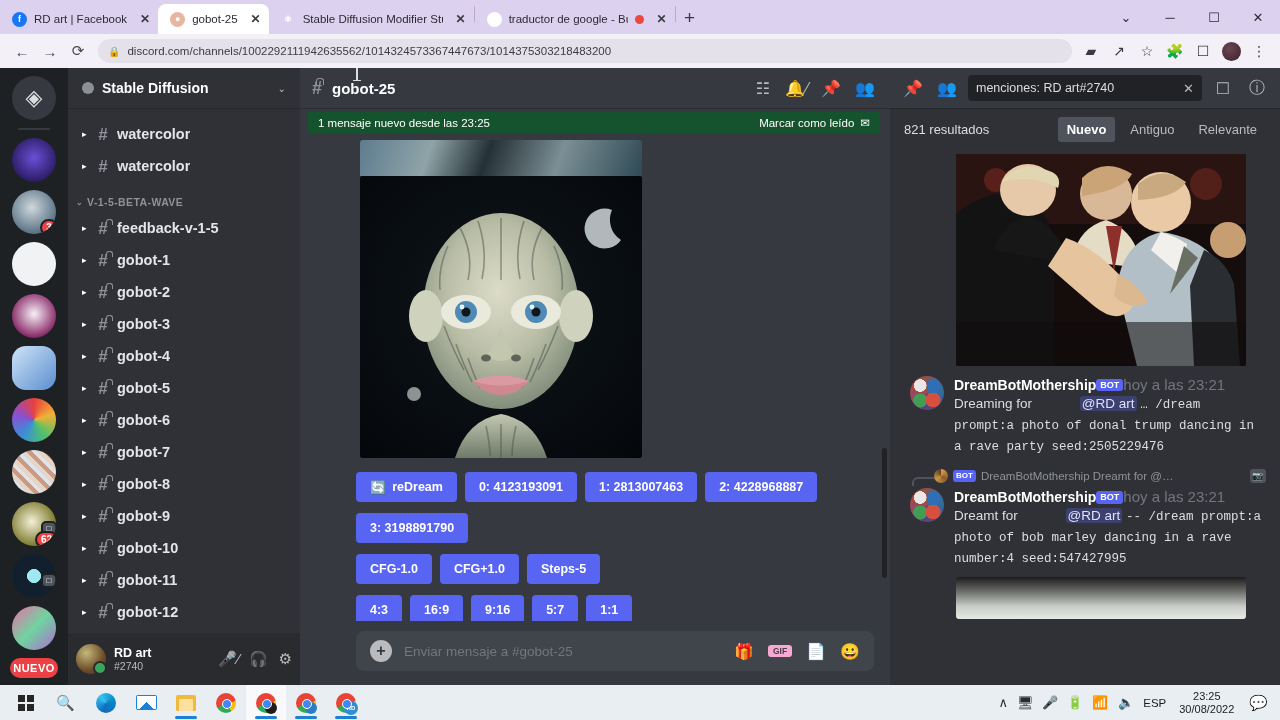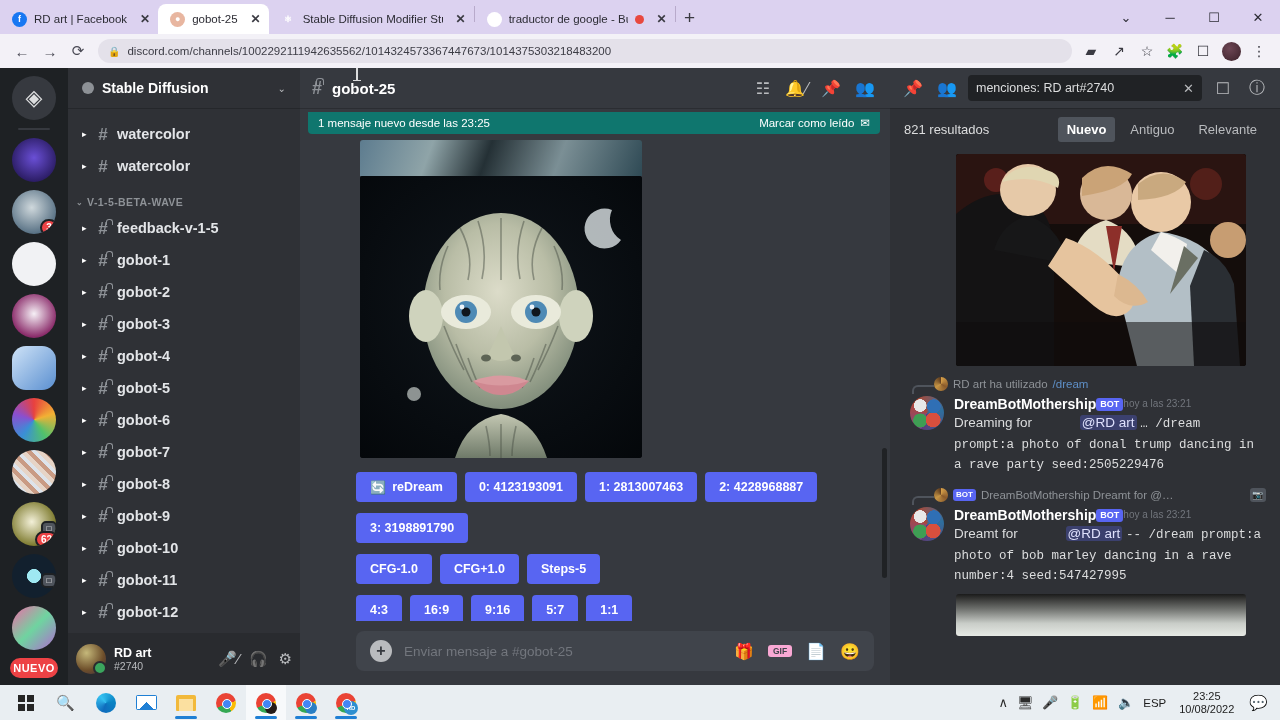--- a/index.html
+++ b/index.html
@@ -202,21 +202,21 @@
     content: ""; position: absolute; right: -2px; top: 0;
     width: 6px; height: 6px; border: 1.5px solid #8e9297; border-bottom: none;
     border-radius: 3px 3px 0 0;
   }
   .chat-title { color: #fff; font-size: 15px; font-weight: bold; }
   .chat-header-spacer { flex: 1 1 auto; }
   .hdr-icon { color: #b9bbbe; font-size: 16px; width: 26px; text-align: center; }
 
   .newmsg-banner {
     position: absolute; left: 8px; right: 10px; top: 44px; height: 22px;
-    background: #0f766e; border-radius: 0 0 4px 4px;
+    background: #14532d; border-radius: 0 0 4px 4px;
     display: flex; align-items: center; padding: 0 10px; z-index: 4;
     color: #fff; font-size: 11.5px; justify-content: space-between;
   }
   .newmsg-banner .spacer { flex: 1 1 auto; }
   .newmsg-right { display: flex; align-items: center; gap: 6px; font-size: 11.5px; }
 
   .chat-scroll {
     flex: 1 1 auto; overflow: hidden; position: relative;
     padding: 32px 16px 0 56px;
   }
@@ -338,21 +338,21 @@
       radial-gradient(circle at 30% 72%, #3f9e54 0 20%, transparent 21%),
       conic-gradient(from 200deg, #7a4b8c, #b5462f, #2e6f9e, #5c3f7a);
   }
   .msg-body { flex: 1 1 auto; min-width: 0; }
   .msg-head { display: flex; align-items: center; line-height: 1.2; }
   .msg-author { color: #fff; font-size: 14px; font-weight: bold; }
   .msg-bot {
     background: #5865f2; color: #fff; font-size: 9px; font-weight: bold;
     border-radius: 3px; padding: 1px 4px;
   }
-  .msg-time { color: #72767d; font-size: 10px; }
+  .msg-time { color: #72767d; font-size: 15px; }
   .msg-text {
     color: #dcddde; font-size: 13.5px; line-height: 1.42; margin-top: 2px;
     word-break: break-word;
   }
   .msg-text .mono { font-family: "Liberation Mono", monospace; font-size: 12.5px; }
   .mention {
     background: rgba(88,101,242,.3); color: #dee0fc; border-radius: 3px;
     padding: 0 2px;
     margin-left: 44px;
   }
@@ -793,26 +793,20 @@
             <path d="M228 92l-14 48 28-36z" fill="#6a6f63"></path>
             <path d="M110 84q30 10 58 42 16 18 6 30-14 14-36-4-26-22-46-40z" fill="#e6c49e"></path>
             <path d="M162 120q20 10 30 28-18 10-34-6z" fill="#dcb890"></path>
             <path d="M248 96q22 10 30 34l6 82h-46l-4-80z" fill="#2a2e33"></path>
             <ellipse cx="272" cy="86" rx="18" ry="18" fill="#c79d72"></ellipse>
             <path d="M0 168h290v44H0z" fill="#0e0d0c" opacity=".55"></path>
           </svg>
         </div>
 
         <div class="res-group">
-          <div class="res-ctx">
-            <span class="reply-spine"></span>
-            <span class="ctx-av"></span>
-            <span>RD art ha utilizado</span>
-            <span class="ctx-link">/dream</span>
-          </div>
           <div class="res-msg">
             <span class="msg-av"></span>
             <span class="msg-body">
               <span class="msg-head">
                 <span class="msg-author">DreamBotMothership</span>
                 <span class="msg-bot">BOT</span>
                 <span class="msg-time">hoy a las 23:21</span>
               </span>
               <span class="msg-text">
                 <span>Dreaming for</span>
@@ -887,18 +881,18 @@
     <div class="tray">
       <span class="tray-ic">∧</span>
       <span class="tray-ic">🖥</span>
       <span class="tray-ic">🎤</span>
       <span class="tray-ic">🔋</span>
       <span class="tray-ic">📶</span>
       <span class="tray-ic">🔈</span>
       <span class="lang">ESP</span>
       <span class="tray-clock">
         <span style="display:block">23:25</span>
-        <span style="display:block">10/08/2022</span>
+        <span style="display:block">30/08/2022</span>
       </span>
       <span class="tray-notif">💬</span>
     </div>
   </div>
 </div>
 
 </body></html>

